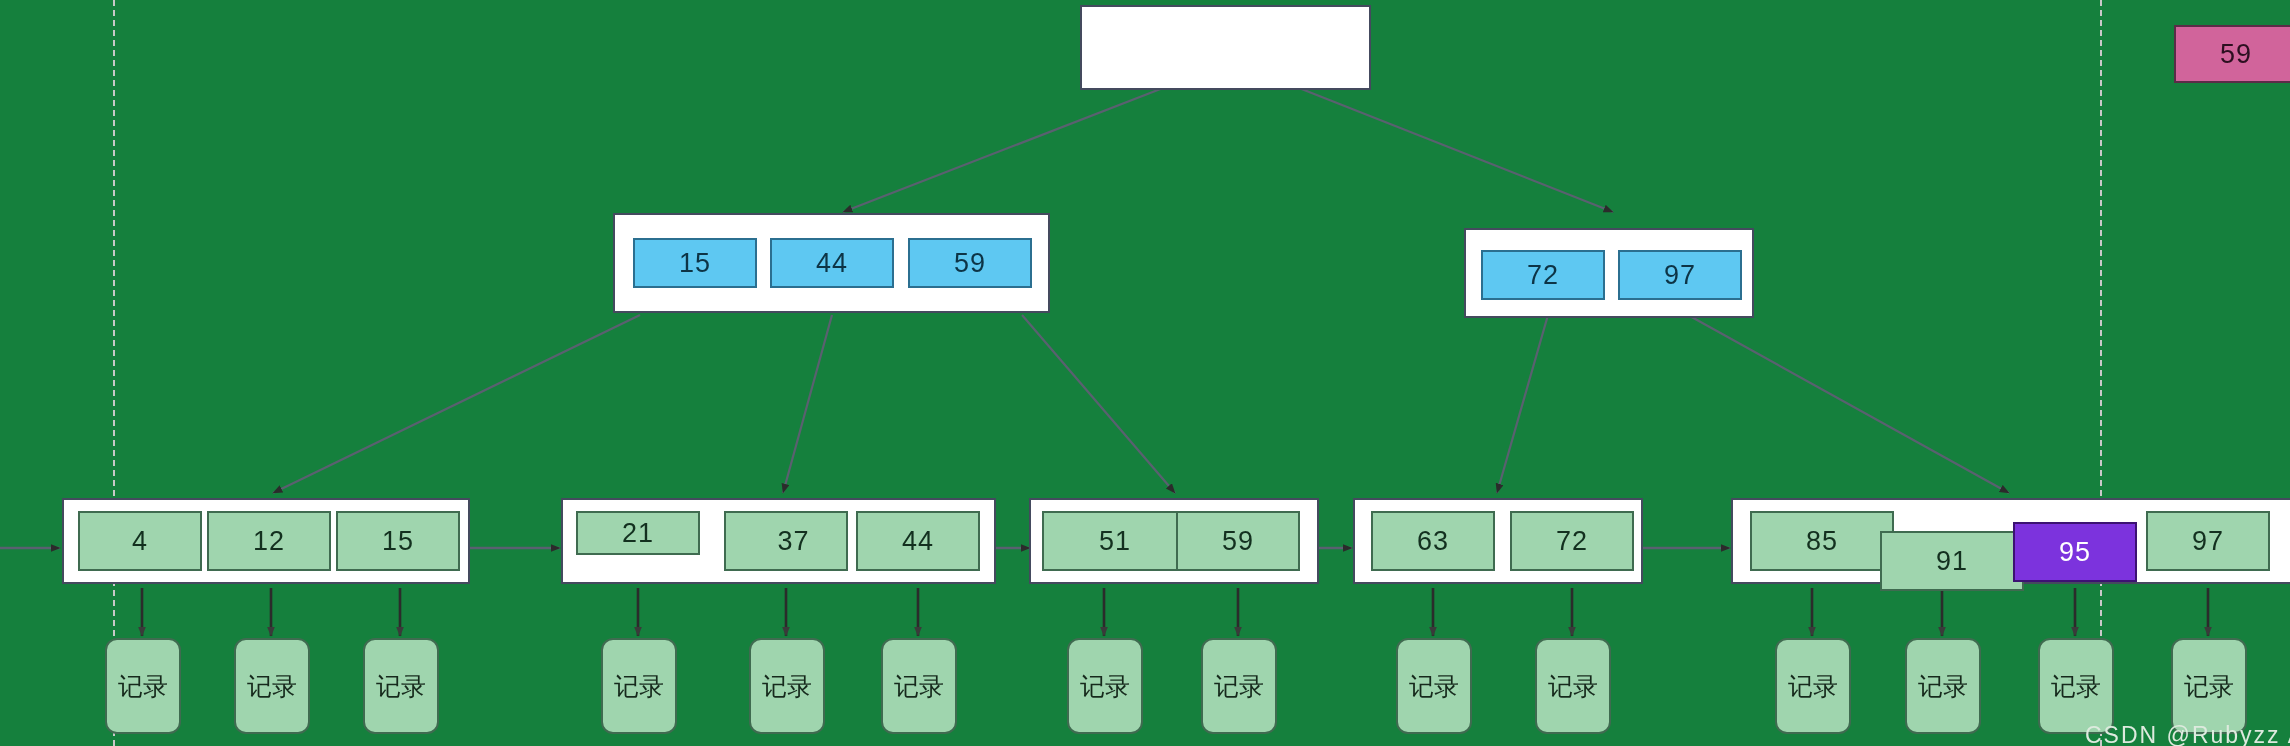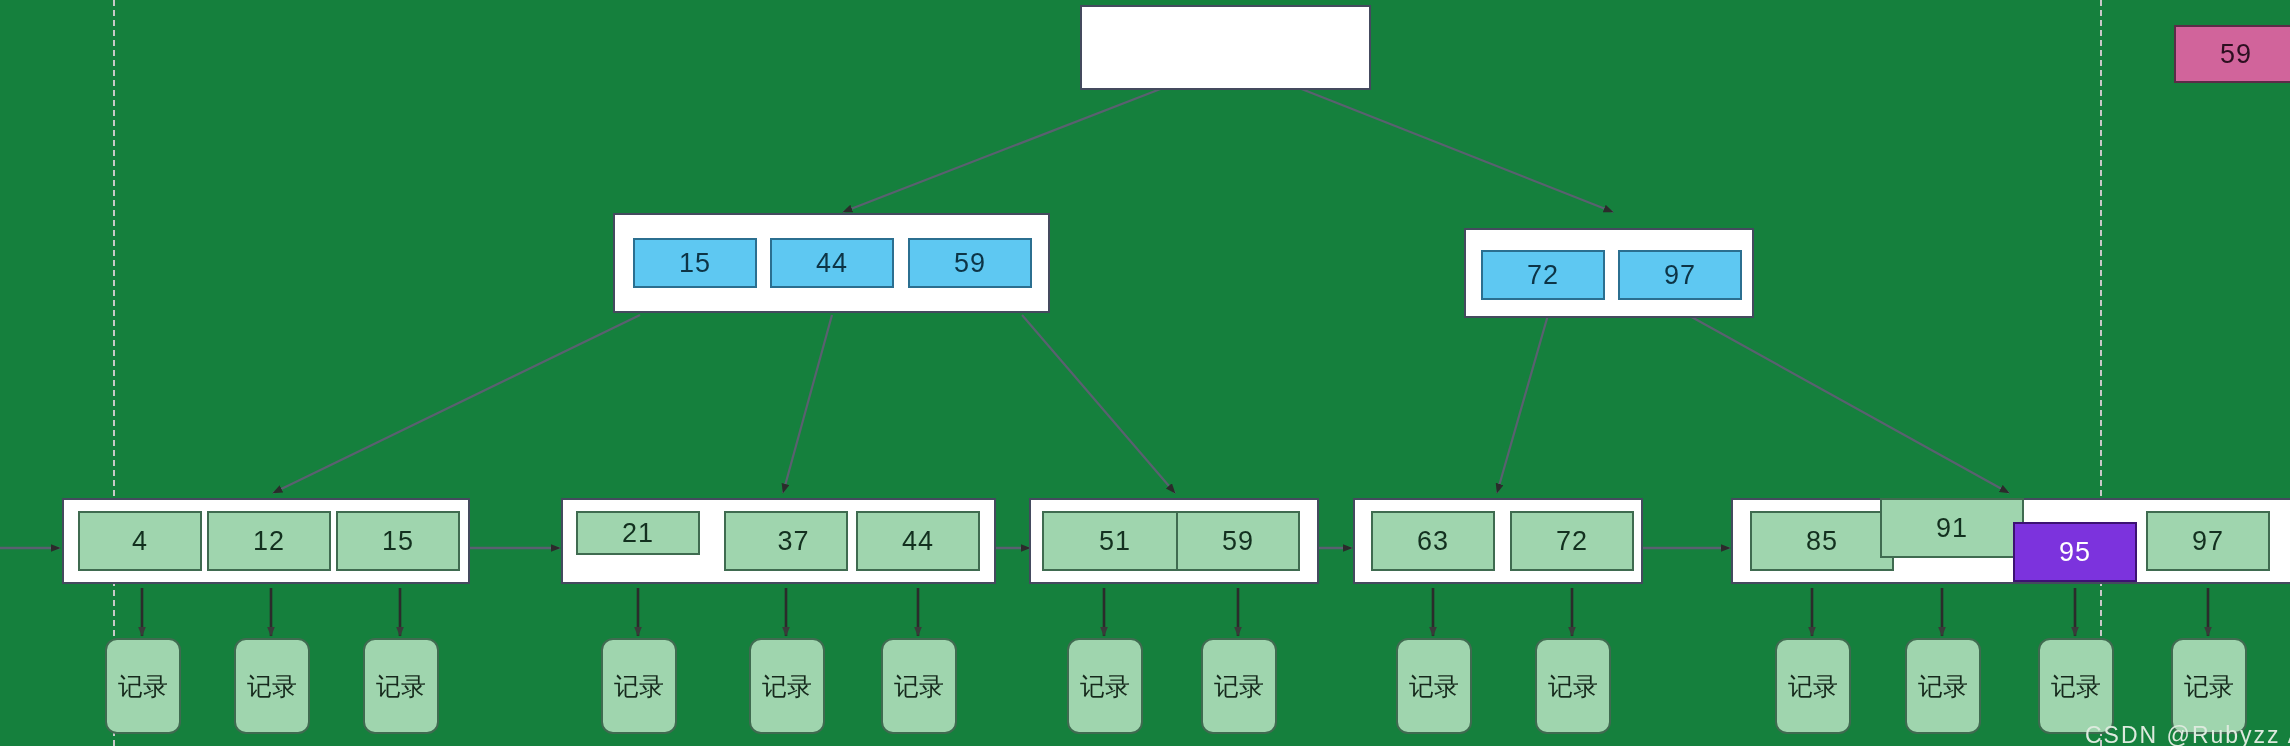--- a/index.html
+++ b/index.html
@@ -165,21 +165,21 @@
   <div class="node" style="left:1029px; top:498px; width:290px; height:86px;"></div>
   <div class="cell leaf-cell" style="left:1042px; top:511px; width:146px; height:60px;">51</div>
   <div class="cell leaf-cell" style="left:1176px; top:511px; width:124px; height:60px;">59</div>
 
   <div class="node" style="left:1353px; top:498px; width:290px; height:86px;"></div>
   <div class="cell leaf-cell" style="left:1371px; top:511px; width:124px; height:60px;">63</div>
   <div class="cell leaf-cell" style="left:1510px; top:511px; width:124px; height:60px;">72</div>
 
   <div class="node" style="left:1731px; top:498px; width:562px; height:86px;"></div>
   <div class="cell leaf-cell" style="left:1750px; top:511px; width:144px; height:60px;">85</div>
-  <div class="cell leaf-cell" style="left:1880px; top:498px; width:144px; height:60px;">91</div>
+  <div class="cell leaf-cell" style="left:1880px; top:531px; width:144px; height:60px;">91</div>
   <div class="cell highlight-cell" style="left:2013px; top:511px; width:124px; height:60px;margin-top:11px;">95</div>
   <div class="cell leaf-cell" style="left:2146px; top:511px; width:124px; height:60px;">97</div>
 
   <div class="record" style="left:105px;  top:638px; width:76px; height:96px;">记录</div>
   <div class="record" style="left:234px;  top:638px; width:76px; height:96px;">记录</div>
   <div class="record" style="left:363px;  top:638px; width:76px; height:96px;">记录</div>
 
   <div class="record" style="left:601px;  top:638px; width:76px; height:96px;">记录</div>
   <div class="record" style="left:749px;  top:638px; width:76px; height:96px;">记录</div>
   <div class="record" style="left:881px;  top:638px; width:76px; height:96px;">记录</div>

